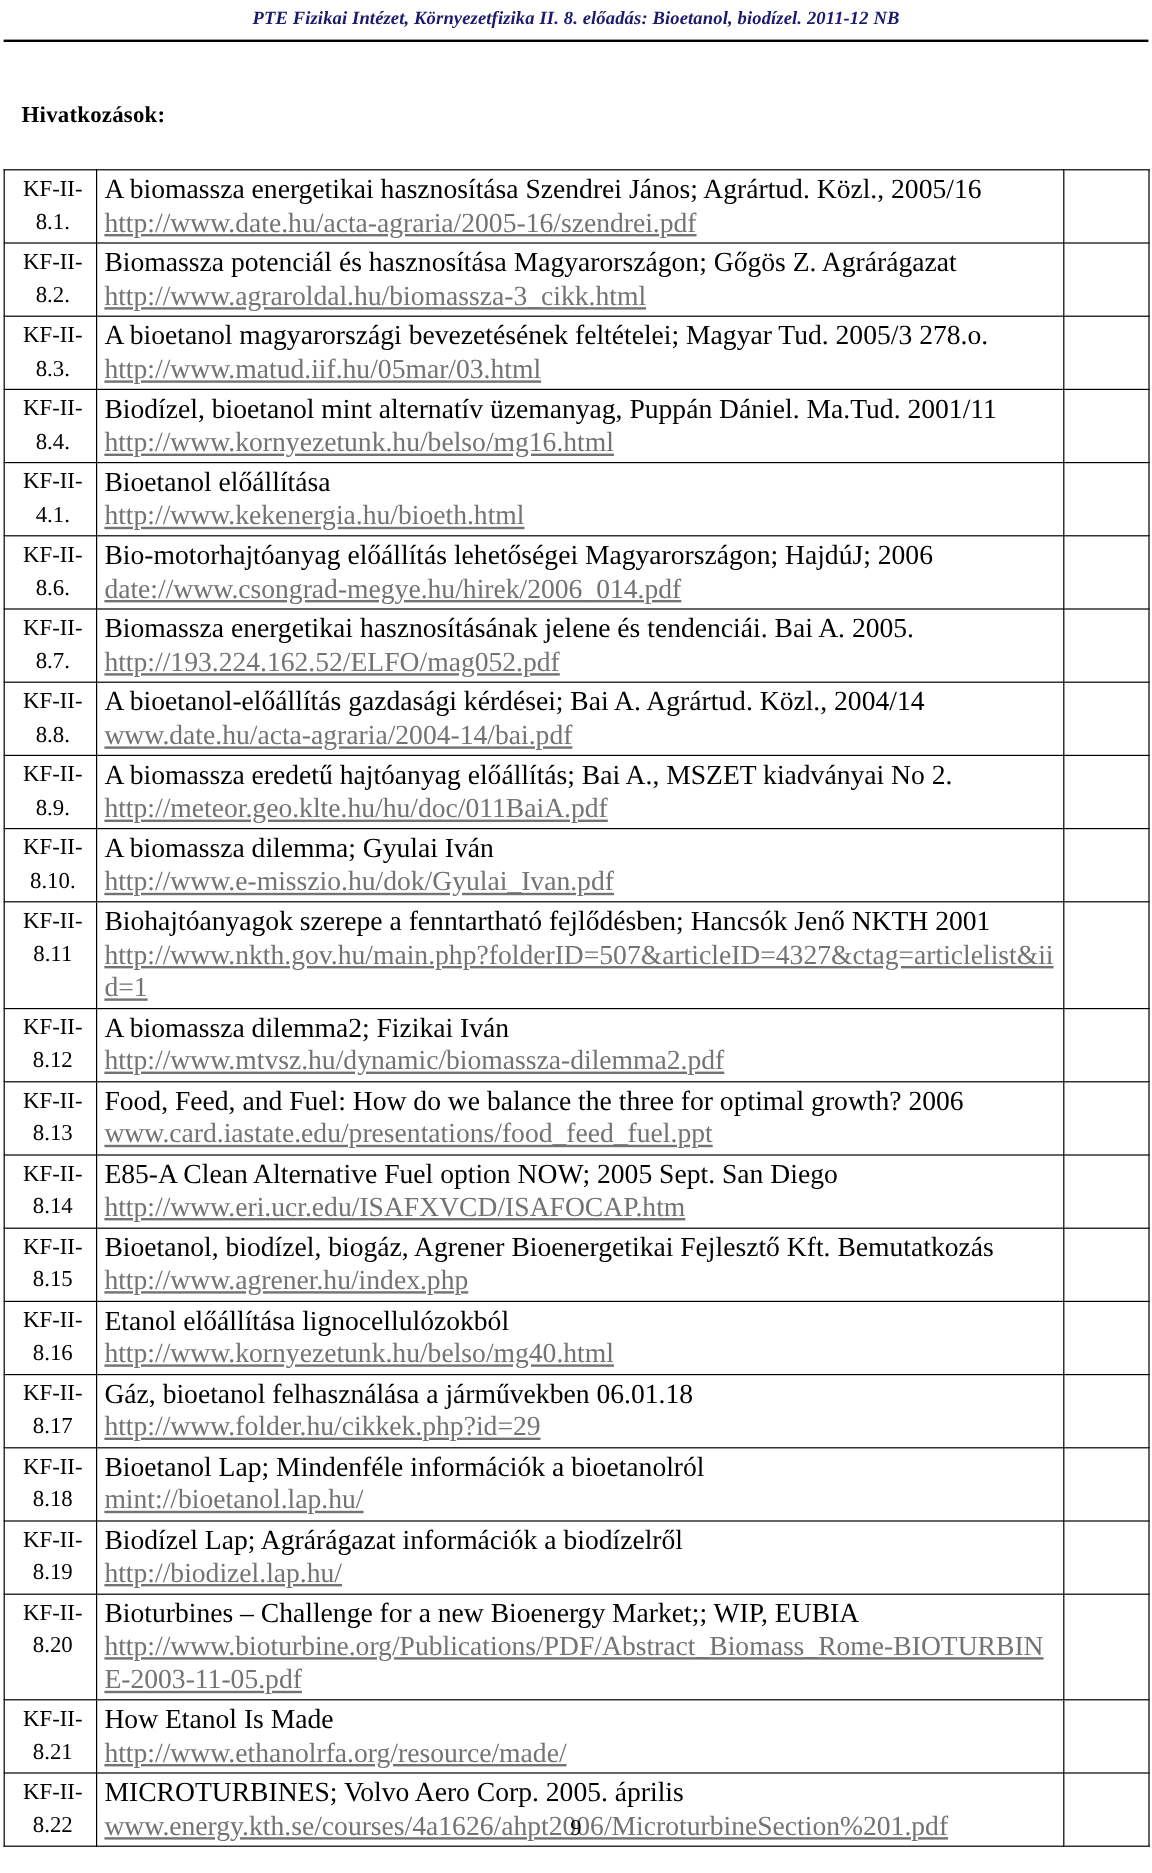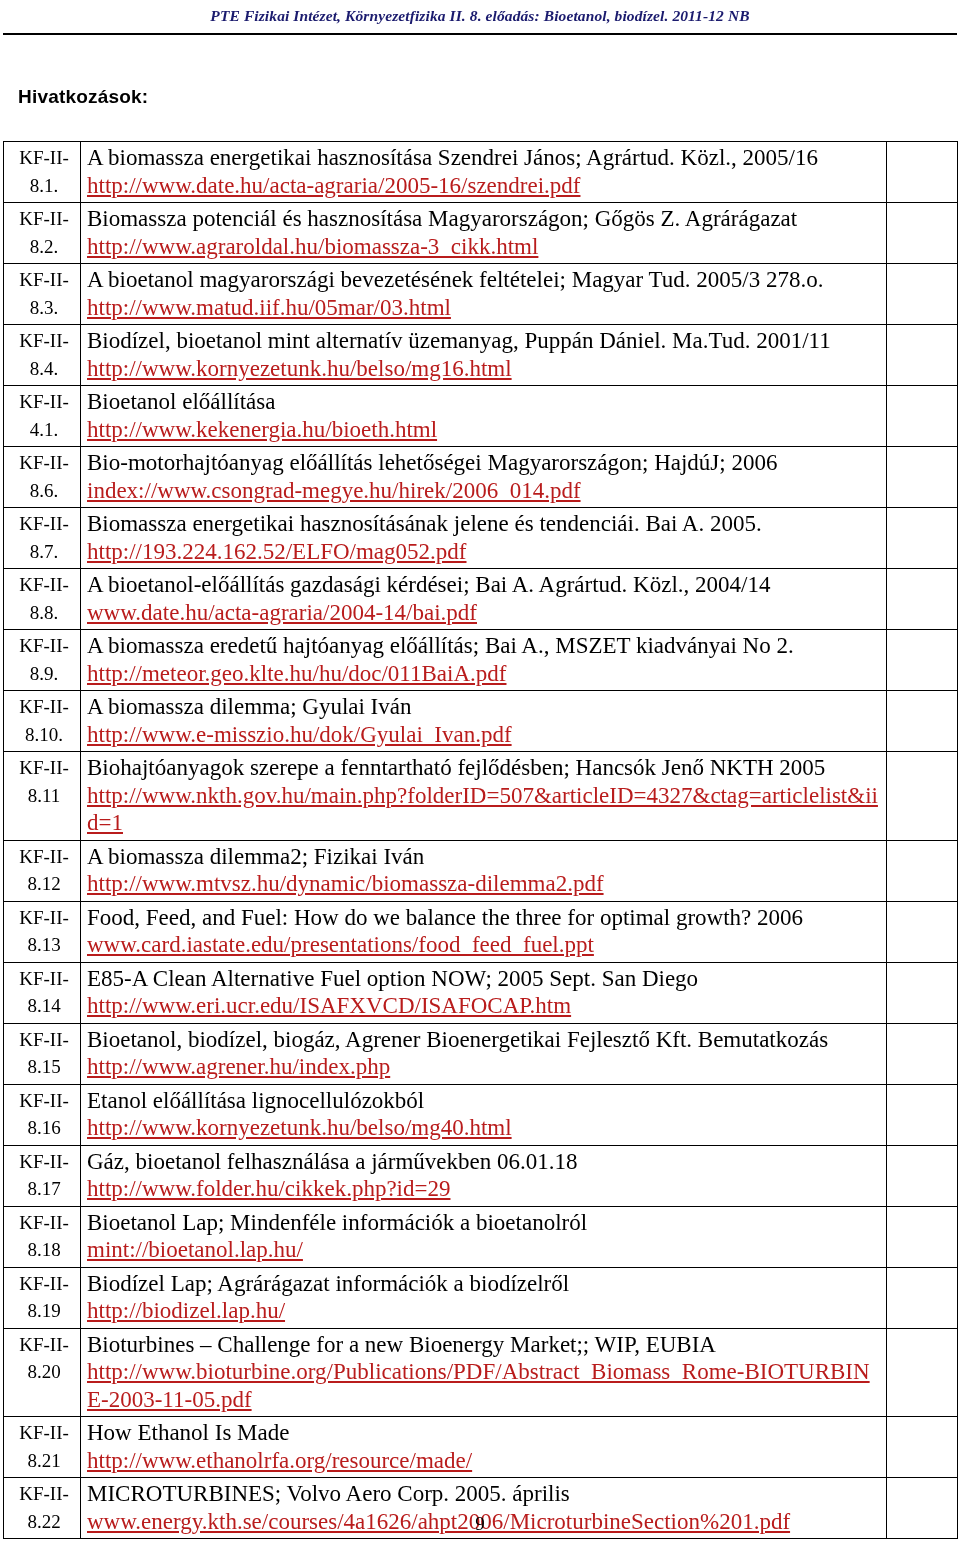--- a/index.html
+++ b/index.html
@@ -48,21 +48,21 @@
     border-top: 2.5px solid #000000;
   }
 
   
   .section-title {
     position: absolute;
     top: 86px;
     left: 18px;
     font-size: 19px;
     font-weight: bold;
-    font-family: Liberation Sans, sans-serif;
+    font-family: Liberation Serif, serif;
     letter-spacing: 0.2px;
   }
 
   
   .ref-table {
     position: absolute;
     top: 141px;
     left: 3px;
     width: 954px;
     border-collapse: collapse;
@@ -94,21 +94,21 @@
     padding: 2px 4px 3px 6px;
     font-size: 23px;
     line-height: 27.5px;
   }
   td.body-cell .ref-title {
     display: block;
     white-space: nowrap;
   }
   td.body-cell .ref-link {
     display: block;
-    color: #b91c1c;
+    color: #737373;
     word-break: break-all;
   }
   td.body-cell .ref-link.wrap-3 {
     white-space: normal;
   }
 
   td.note-cell {
     padding: 0;
   }
 
@@ -196,21 +196,21 @@
           </td>
           <td class="note-cell"></td>
         </tr>
         <tr>
           <td class="id-cell">
             <span class="id-line1">KF-II-</span>
             <span class="id-line2">8.6.</span>
           </td>
           <td class="body-cell">
             <span class="ref-title">Bio-motorhajtóanyag előállítás lehetőségei Magyarországon; HajdúJ; 2006</span>
-            <a class="ref-link" href="#">index://www.csongrad-megye.hu/hirek/2006_014.pdf</a>
+            <a class="ref-link" href="#">date://www.csongrad-megye.hu/hirek/2006_014.pdf</a>
           </td>
           <td class="note-cell"></td>
         </tr>
         <tr>
           <td class="id-cell">
             <span class="id-line1">KF-II-</span>
             <span class="id-line2">8.7.</span>
           </td>
           <td class="body-cell">
             <span class="ref-title">Biomassza energetikai hasznosításának jelene és tendenciái. Bai A. 2005.</span>
@@ -250,21 +250,21 @@
             <a class="ref-link" href="#">http://www.e-misszio.hu/dok/Gyulai_Ivan.pdf</a>
           </td>
           <td class="note-cell"></td>
         </tr>
         <tr>
           <td class="id-cell">
             <span class="id-line1">KF-II-</span>
             <span class="id-line2">8.11</span>
           </td>
           <td class="body-cell">
-            <span class="ref-title">Biohajtóanyagok szerepe a fenntartható fejlődésben; Hancsók Jenő NKTH 2005</span>
+            <span class="ref-title">Biohajtóanyagok szerepe a fenntartható fejlődésben; Hancsók Jenő NKTH 2001</span>
             <a class="ref-link wrap-3" href="#">http://www.nkth.gov.hu/main.php?folderID=507&amp;articleID=4327&amp;ctag=articlelist&amp;iid=1</a>
           </td>
           <td class="note-cell"></td>
         </tr>
         <tr>
           <td class="id-cell">
             <span class="id-line1">KF-II-</span>
             <span class="id-line2">8.12</span>
           </td>
           <td class="body-cell">
@@ -360,21 +360,21 @@
             <a class="ref-link wrap-3" href="#">http://www.bioturbine.org/Publications/PDF/Abstract_Biomass_Rome-BIOTURBINE-2003-11-05.pdf</a>
           </td>
           <td class="note-cell"></td>
         </tr>
         <tr>
           <td class="id-cell">
             <span class="id-line1">KF-II-</span>
             <span class="id-line2">8.21</span>
           </td>
           <td class="body-cell">
-            <span class="ref-title">How Ethanol Is Made</span>
+            <span class="ref-title">How Etanol Is Made</span>
             <a class="ref-link" href="#">http://www.ethanolrfa.org/resource/made/</a>
           </td>
           <td class="note-cell"></td>
         </tr>
         <tr>
           <td class="id-cell">
             <span class="id-line1">KF-II-</span>
             <span class="id-line2">8.22</span>
           </td>
           <td class="body-cell">

